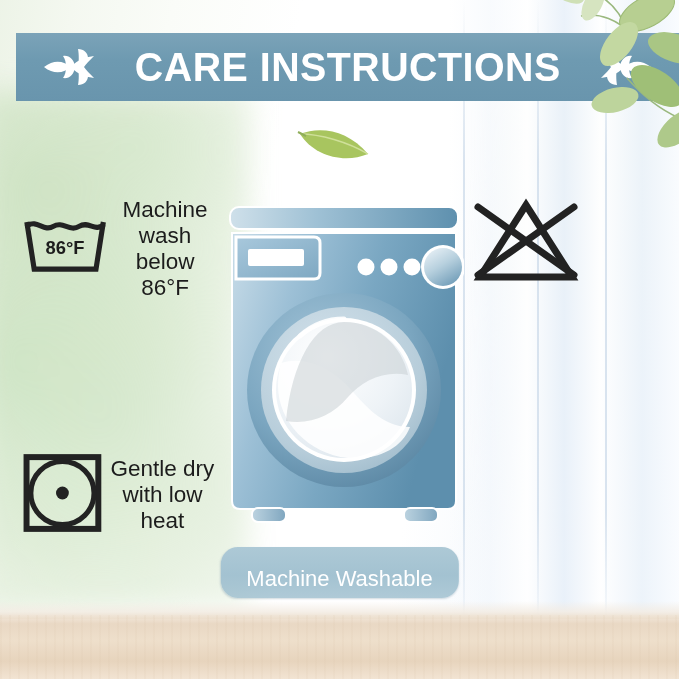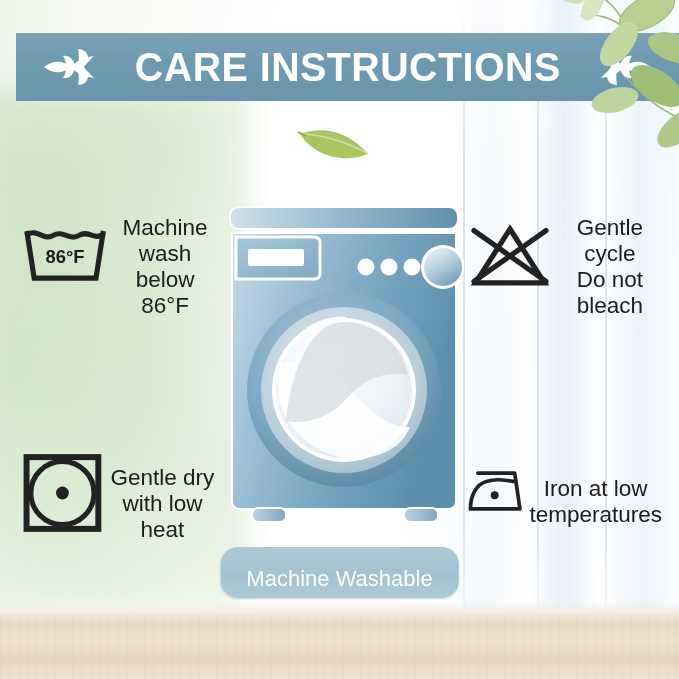--- a/index.html
+++ b/index.html
@@ -150,21 +150,21 @@
     align-items: center;
     z-index: 3;
   }
   .cell.tl { left: 18px;  top: 193px; }
   .cell.tr { left: 462px; top: 193px; }
   .cell.bl { left: 18px;  top: 443px; }
   .cell.br { left: 462px; top: 443px; }
 
   .sym { display: block; }
   .cell-label {
-    margin-top: 22px;
+    margin-top: 4px;
     text-align: center;
     color: #1c1c1c;
     font-size: 22.5px;
     line-height: 1.16;
     white-space: pre-line;
   }
 
   
   .machine {
     position: absolute;
@@ -356,36 +356,26 @@
     <div class="cell-label">Machine wash
 below 86°F</div>
   </div>
 
   <div class="cell tr">
     <svg class="sym" width="128" height="96" viewBox="0 0 128 96">
       <path d="M64 12 L110 84 H18 Z" fill="none" stroke="#222222" stroke-width="7" stroke-linejoin="miter"></path>
       <path d="M16 14 L112 82" fill="none" stroke="#222222" stroke-width="7" stroke-linecap="round"></path>
       <path d="M112 14 L16 82" fill="none" stroke="#222222" stroke-width="7" stroke-linecap="round"></path>
     </svg>
-    <div class="cell-label">Gentle cycle
-Do not bleach</div>
   </div>
 
   <div class="cell bl">
     <svg class="sym" width="104" height="100" viewBox="0 0 104 100">
       <rect x="10" y="8" width="84" height="84" fill="none" stroke="#222222" stroke-width="7"></rect>
       <circle cx="52" cy="50" r="37" fill="none" stroke="#222222" stroke-width="6"></circle>
       <circle cx="52" cy="50" r="7.5" fill="#222222"></circle>
     </svg>
     <div class="cell-label">Gentle dry
 with low heat</div>
   </div>
 
-  <div class="cell br">
-    <svg class="sym" width="128" height="96" viewBox="0 0 128 96">
-      <path d="M30 14 H100 L110 82 H16 C16 58 26 36 46 30 C62 25 72 26 100 30" fill="none" stroke="#222222" stroke-width="7" stroke-linejoin="round" stroke-linecap="round"></path>
-      <circle cx="62" cy="56" r="7.5" fill="#222222"></circle>
-    </svg>
-    <div class="cell-label">Iron at low
-temperatures</div>
-  </div>
 
 </div>
 
 </body></html>

